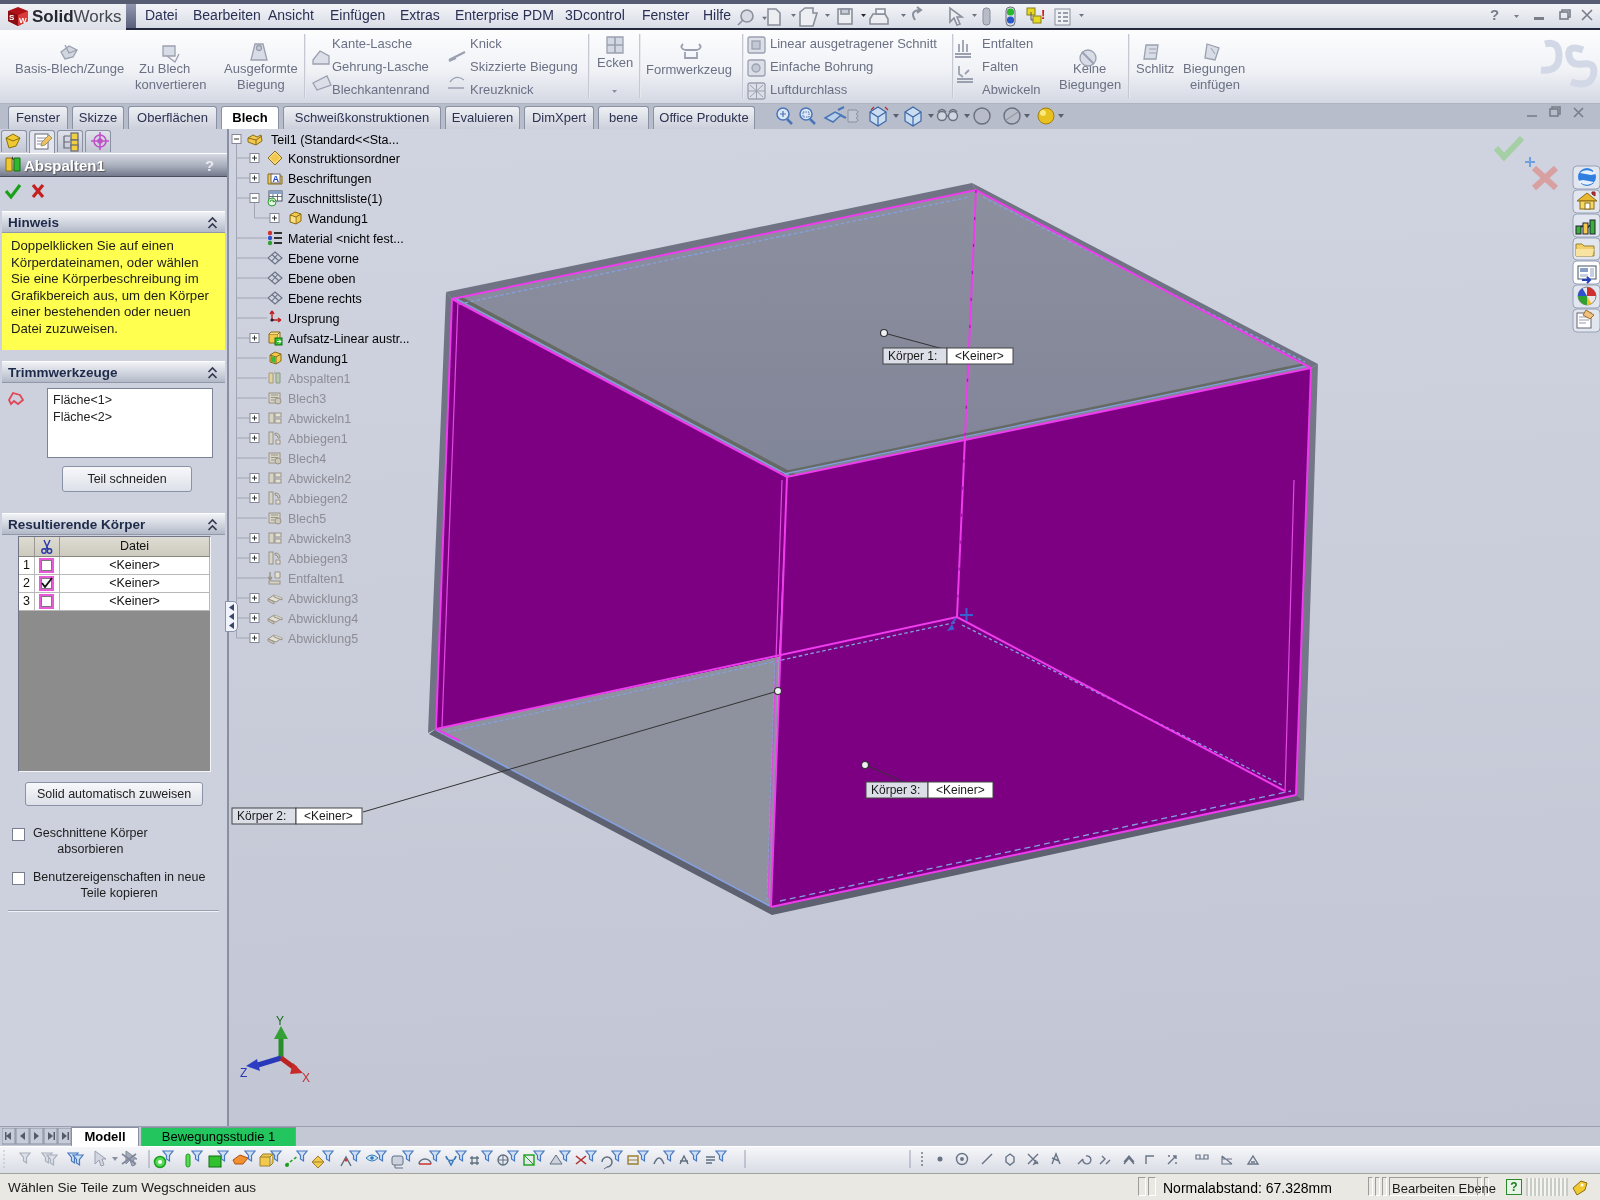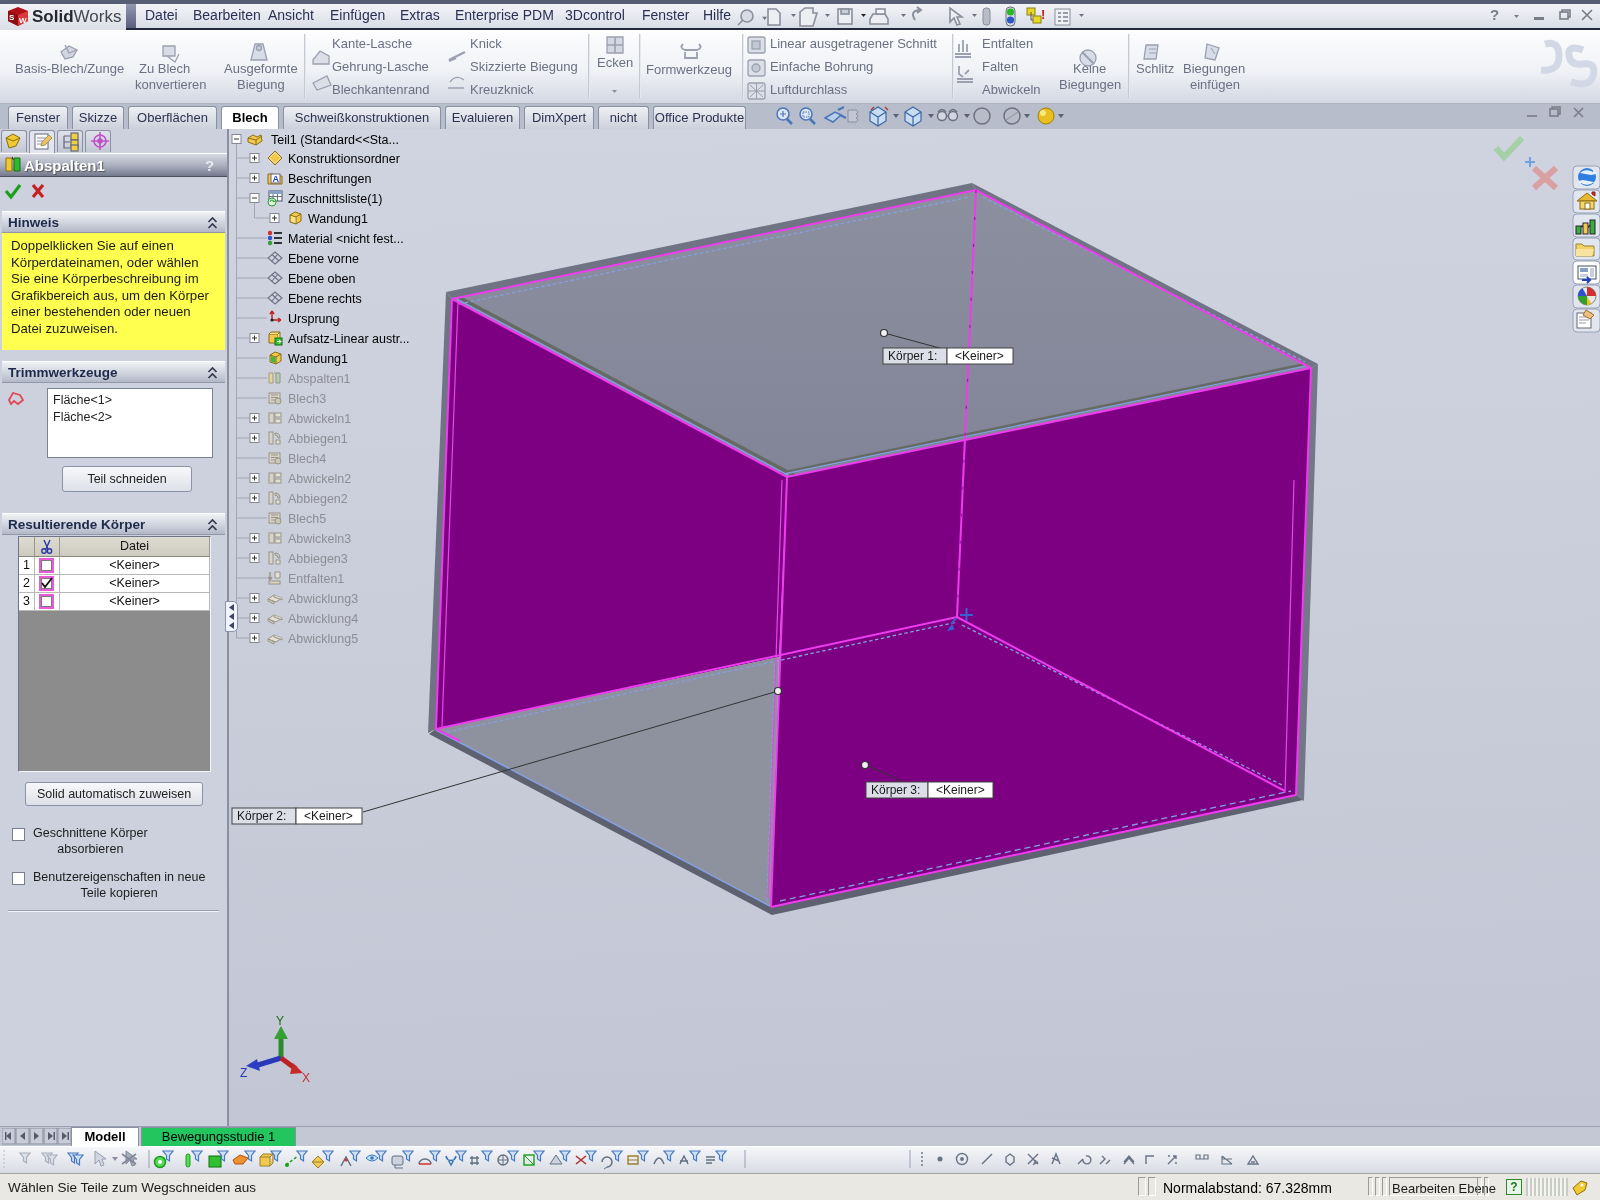--- a/index.html
+++ b/index.html
@@ -197,22 +197,22 @@
 </svg>
 
 <div class="abs" id="tabrow"></div>
 <div class="abs ctab" style="left:8px;width:60px">Fenster</div>
 <div class="abs ctab" style="left:72px;width:52px">Skizze</div>
 <div class="abs ctab" style="left:128px;width:89px">Oberflächen</div>
 <div class="abs ctab ctabactive" style="left:221px;width:58px">Blech</div>
 <div class="abs ctab" style="left:283px;width:158px">Schweißkonstruktionen</div>
 <div class="abs ctab" style="left:445px;width:75px">Evaluieren</div>
 <div class="abs ctab" style="left:524px;width:70px">DimXpert</div>
-<div class="abs ctab" style="left:598px;width:51px">nicht</div>
-<div class="abs ctab" style="left:653px;width:93px">Office Produkte</div>
+<div class="abs ctab" style="left:598px;width:51px">bene</div>
+<div class="abs ctab" style="left:653px;width:102px">Office Produkte</div>
 
 <svg class="abs" style="left:770px;top:104px" width="830" height="25" viewBox="0 0 830 25">
  <g stroke="#4a76b8" stroke-width="1.5" fill="none">
   <circle cx="13" cy="10" r="6" fill="#dce6f4"></circle>
       <path d="M17 15 l5 5" stroke-width="2.5"></path>
       <path d="M10 10 h6 M13 7 v6" stroke-width="1.2"></path>
   <circle cx="36" cy="10" r="6" fill="#dce6f4"></circle>
       <path d="M40 15 l5 5" stroke-width="2.5"></path>
       <path d="M33 8 h6 v5 h-6 z" stroke-width="1" stroke-dasharray="1.5 1"></path>
   <path d="M55 14 l10 -6 l6 3 l-8 7 z" fill="#b8d0ec"></path>

